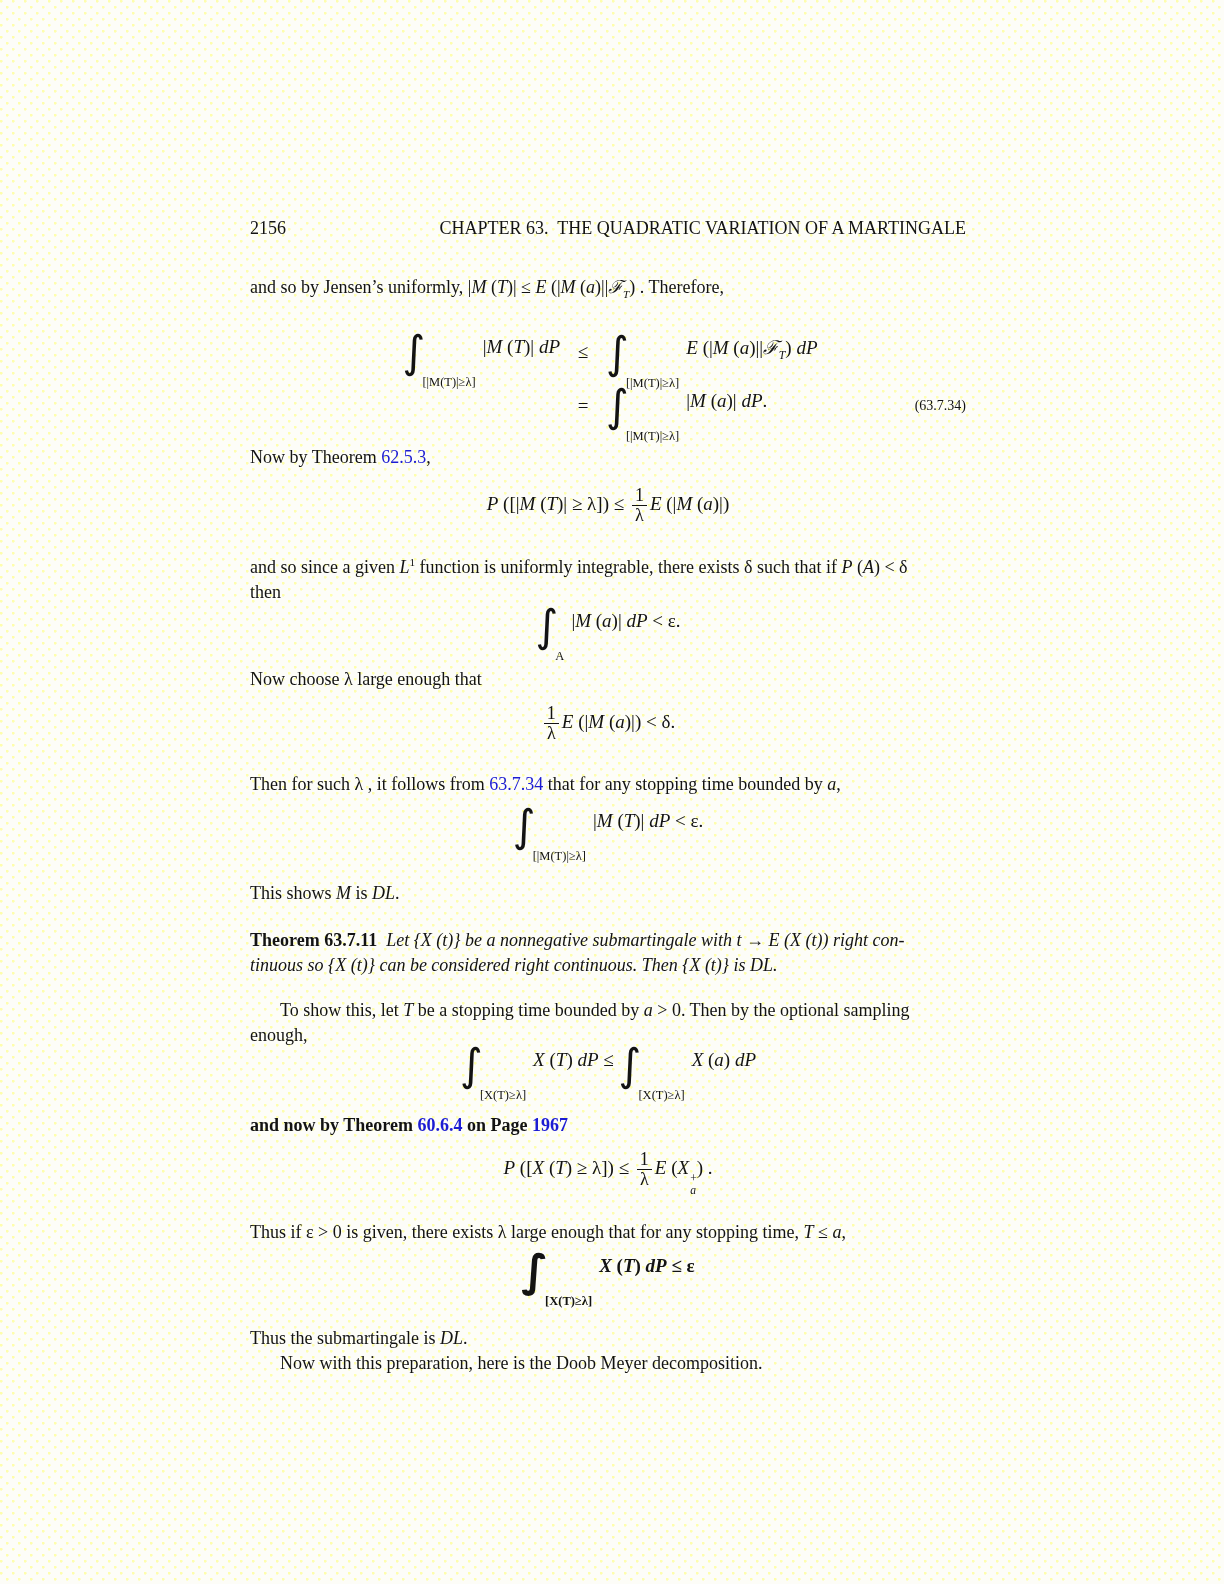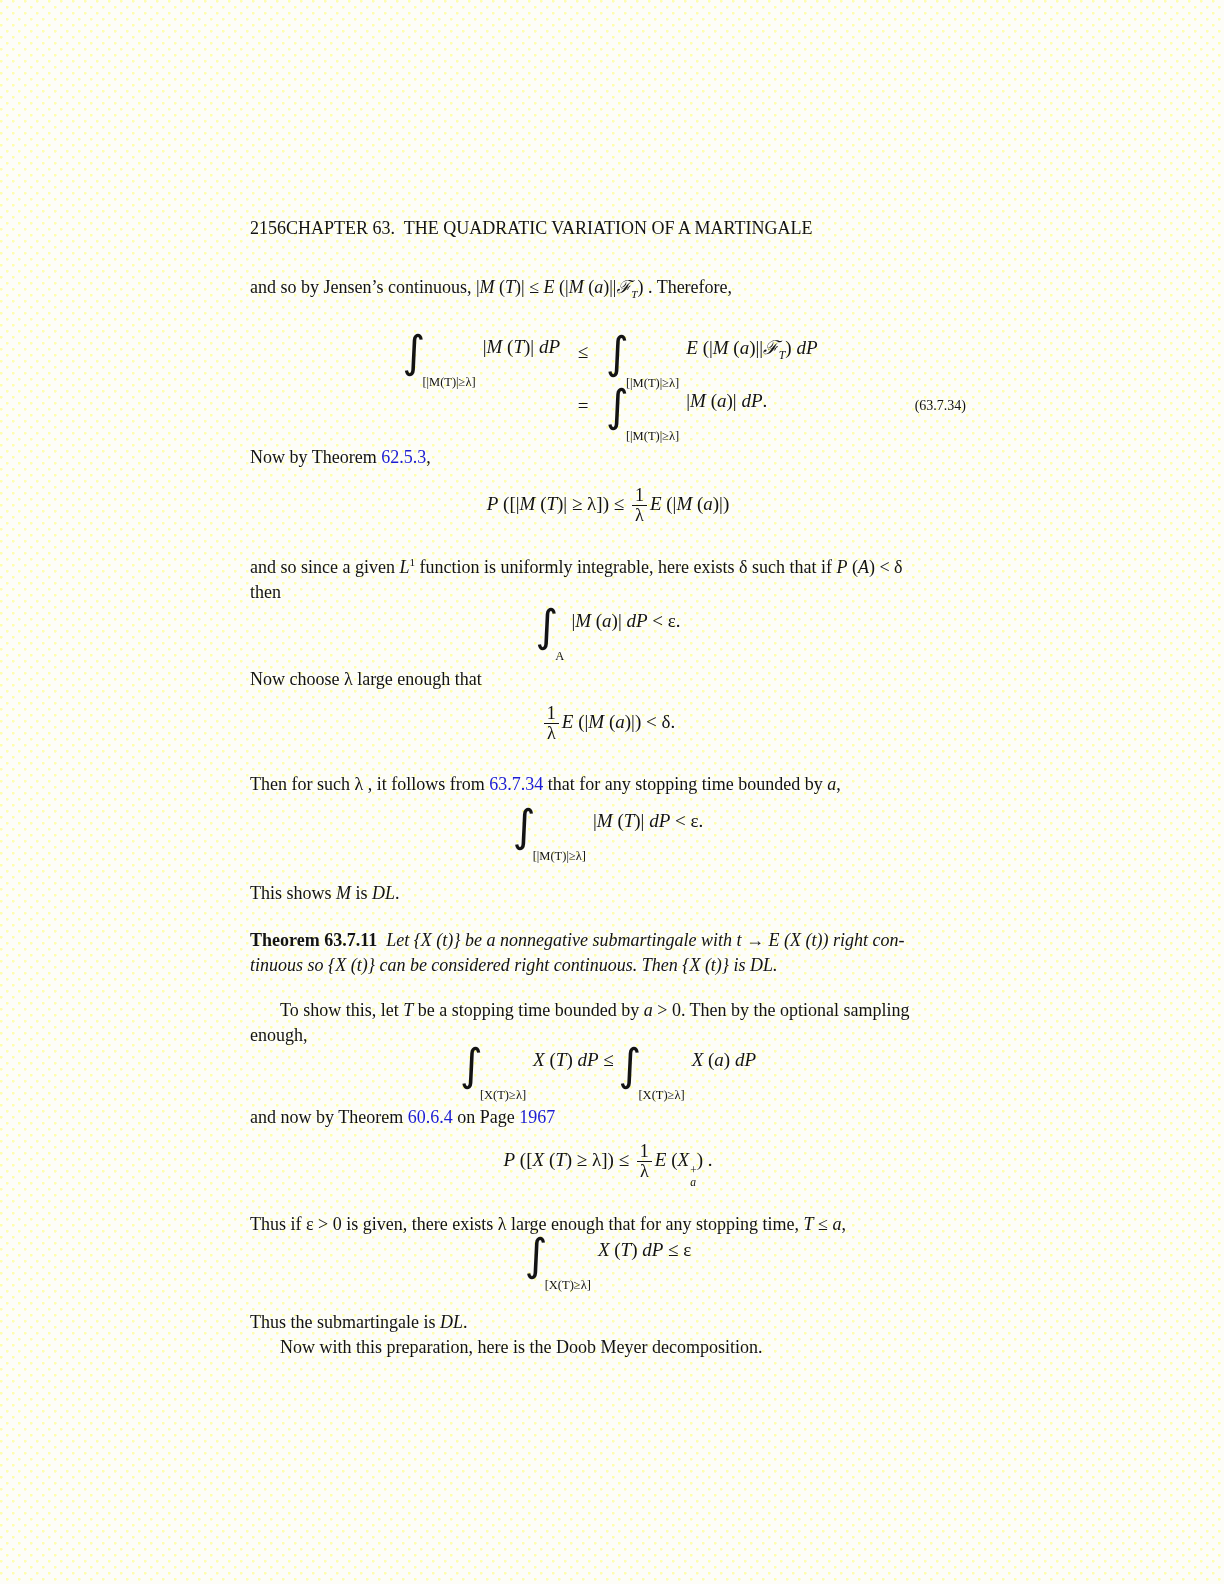--- a/index.html
+++ b/index.html
@@ -11,33 +11,33 @@
   .page{
     position:relative;width:1224px;height:1584px;overflow:hidden;
     background-color:#fdfdf8;
     background-image:
       radial-gradient(circle at 1.2px 1.2px, rgba(255,255,0,0.30) 1.1px, transparent 1.7px),
       radial-gradient(circle at 1.2px 1.2px, rgba(255,255,0,0.30) 1.1px, transparent 1.7px);
     background-size:12px 12px,12px 12px;
     background-position:0 0,6px 6px;
   }
   .col{position:absolute;left:250px;top:218px;width:716px;}
-  .header{display:flex;justify-content:flex-start;align-items:baseline;font-size:18px;margin-bottom:36px;}
+  .header{display:flex;justify-content:space-between;align-items:baseline;font-size:18px;margin-bottom:36px;}
   .para{font-size:18px;line-height:25px;margin:0;}
   .indent{text-indent:30px;}
   .i{font-style:italic;}
   .b{font-weight:700;}
   .a{color:#1c1cd2;cursor:pointer;}
   .sup{font-size:62%;vertical-align:super;}
   .sub{font-size:62%;vertical-align:sub;}
   .sub.i,.sup.i{font-style:italic;}
   
   .eq{display:flex;justify-content:center;font-size:19px;}
   .eqline{display:inline-block;white-space:nowrap;}
-  .mt4{margin-top:4px;}.mt10{margin-top:1px;}.mt12{margin-top:12px;}
+  .mt4{margin-top:4px;}.mt10{margin-top:9px;font-weight:bold;}.mt12{margin-top:12px;}
   .mt14{margin-top:14px;font-family:Liberation Serif, serif;}.mt16{margin-top:16px;}.mt18{margin-top:18px;}
   .mt20{margin-top:20px;}.mt22{margin-top:22px;}
   .h52{min-height:52px;}.h54{min-height:54px;}.h56{min-height:56px;}.h58{min-height:58px;}
   
   .align{font-size:19px;}
   .arow{display:flex;align-items:center;min-height:54px;position:relative;}
   .cl{width:310px;text-align:right;white-space:nowrap;}
   .cm{width:46px;text-align:center;}
   .cr{flex:1;text-align:left;white-space:nowrap;}
   .eqno{position:absolute;right:0;top:50%;transform:translateY(-50%);font-size:14px;}
@@ -57,21 +57,21 @@
 <body>
 
 <div class="page">
   <div class="col">
 
     <div class="header">
       <span>2156</span>
       <span>CHAPTER 63.&nbsp; THE QUADRATIC VARIATION OF A MARTINGALE</span>
     </div>
 
-    <p class="para"><span>and so by Jensen’s continuous, </span><span>|</span><span class="i">M</span><span> (</span><span class="i">T</span><span>)| ≤ </span><span class="i">E</span><span> (|</span><span class="i">M</span><span> (</span><span class="i">a</span><span>)||</span><span class="i">ℱ</span><span class="sub i">T</span><span>) . Therefore,</span></p>
+    <p class="para"><span>and so by Jensen’s uniformly, </span><span>|</span><span class="i">M</span><span> (</span><span class="i">T</span><span>)| ≤ </span><span class="i">E</span><span> (|</span><span class="i">M</span><span> (</span><span class="i">a</span><span>)||</span><span class="i">ℱ</span><span class="sub i">T</span><span>) . Therefore,</span></p>
 
     <div class="align mt18">
       <div class="arow">
         <span class="cl"><span class="int">
               <span class="intglyph">∫</span>
               <span class="intsub">[|M(T)|≥λ]</span>
             </span><span>|</span><span class="i">M</span><span> (</span><span class="i">T</span><span>)| </span><span class="i">dP</span></span>
         <span class="cm"><span>≤</span></span>
         <span class="cr"><span class="int">
               <span class="intglyph">∫</span>
@@ -91,21 +91,21 @@
 
     <p class="para mt12"><span>Now by Theorem </span><span class="a">62.5.3</span><span>,</span></p>
 
     <div class="eq mt16 h52">
       <span class="eqline"><span class="i">P</span><span> ([|</span><span class="i">M</span><span> (</span><span class="i">T</span><span>)| ≥ λ]) ≤ </span><span class="frac">
             <span class="num">1</span>
             <span class="den">λ</span>
           </span><span class="i">E</span><span> (|</span><span class="i">M</span><span> (</span><span class="i">a</span><span>)|)</span></span>
     </div>
 
-    <p class="para mt12"><span>and so since a given </span><span class="i">L</span><span class="sup">1</span><span> function is uniformly integrable, here exists δ such that if </span><span class="i">P</span><span> (</span><span class="i">A</span><span>) &lt; δ</span><br><span>then</span></p>
+    <p class="para mt12"><span>and so since a given </span><span class="i">L</span><span class="sup">1</span><span> function is uniformly integrable, there exists δ such that if </span><span class="i">P</span><span> (</span><span class="i">A</span><span>) &lt; δ</span><br><span>then</span></p>
 
     <div class="eq mt4 h54">
       <span class="eqline"><span class="int">
             <span class="intglyph">∫</span>
             <span class="intsub">A</span>
           </span><span>|</span><span class="i">M</span><span> (</span><span class="i">a</span><span>)| </span><span class="i">dP</span><span> &lt; ε.</span></span>
     </div>
 
     <p class="para mt4"><span>Now choose λ large enough that</span></p>
 

